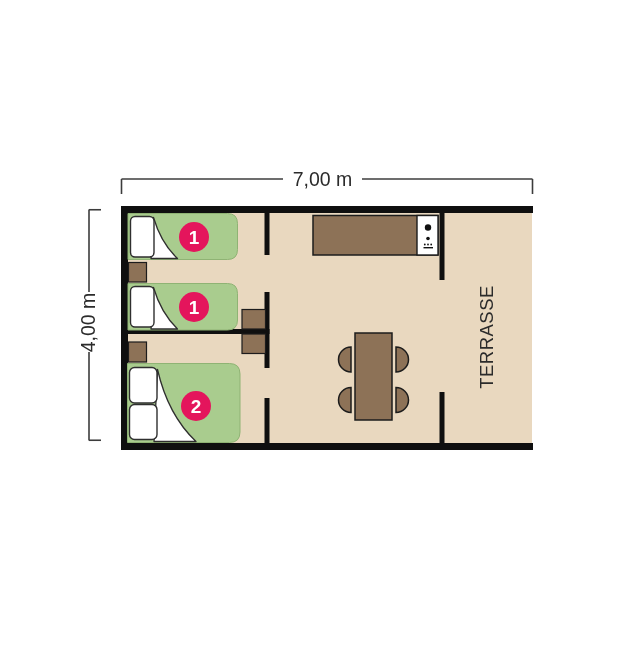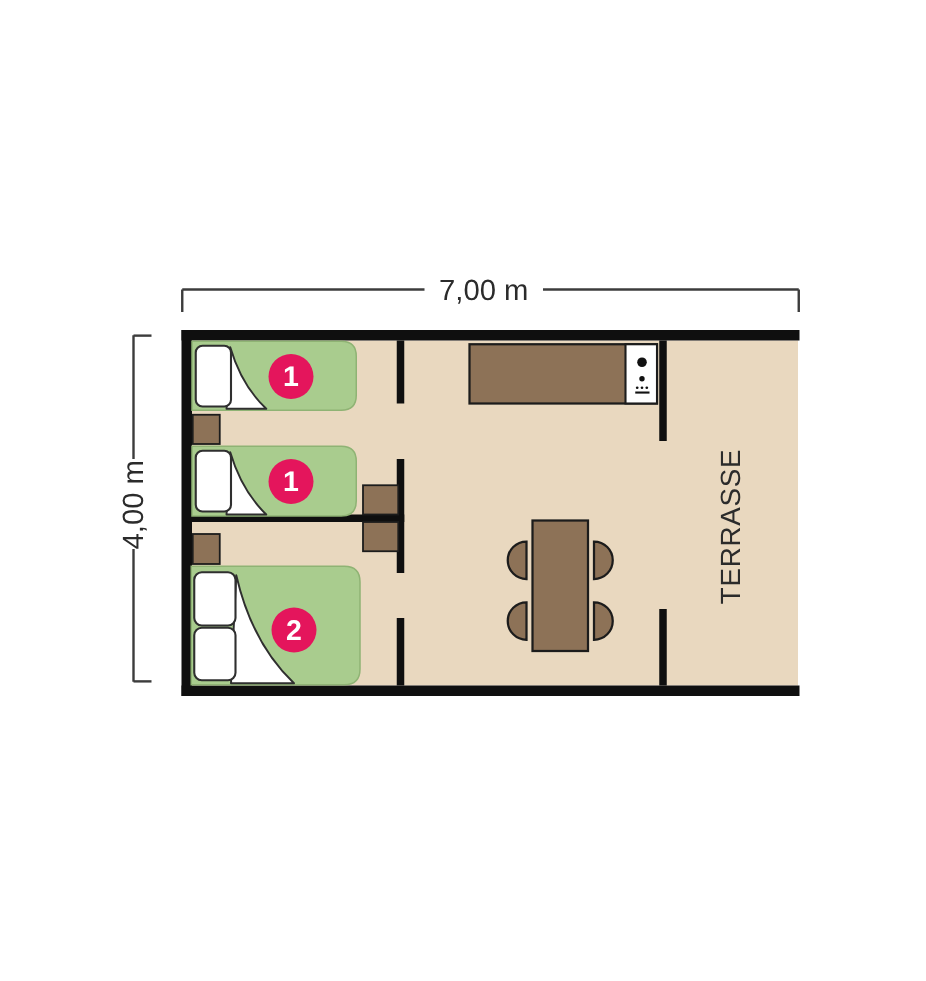--- a/index.html
+++ b/index.html
@@ -1,16 +1,16 @@
 <!DOCTYPE html>
 <html style="--wall: #0f0f0f; --floor: #e9d8bf; --bed: #a9cc8e; --bedEdge: #8fb374; --badge: #e4155c; --wood: #8d7257; --outline: #1c1c1c; --dim: #3c3c3c; --text: #2b2b2b; --white: #ffffff;"><head>
 <meta charset="utf-8">
 <style>
   html,body{margin:0;padding:0;background:#ffffff;font-family:"Liberation Sans",sans-serif;}
-  #stage{position:relative;width:617px;height:488px;background:var(--white,#fff);overflow:hidden;margin-top:14px;}
+  #stage{position:relative;width:617px;height:488px;background:var(--white,#fff);overflow:hidden;}
   svg{display:block;}
   .wall{fill:var(--wall);}
   .floor{fill:var(--floor);}
   .bed{fill:var(--bed);stroke:var(--bedEdge);stroke-width:1;}
   .wood{fill:var(--wood);stroke:var(--outline);stroke-width:1.5;}
   .woodThin{fill:var(--wood);stroke:var(--outline);stroke-width:1.2;}
   .pillow{fill:var(--white);stroke:#2f2f2f;stroke-width:1.4;}
   .fold{fill:var(--white);stroke:#2f2f2f;stroke-width:1.3;stroke-linejoin:round;}
   .badge{fill:var(--badge);}
   .badgeText{fill:var(--white);font-weight:bold;font-size:19px;text-anchor:middle;

